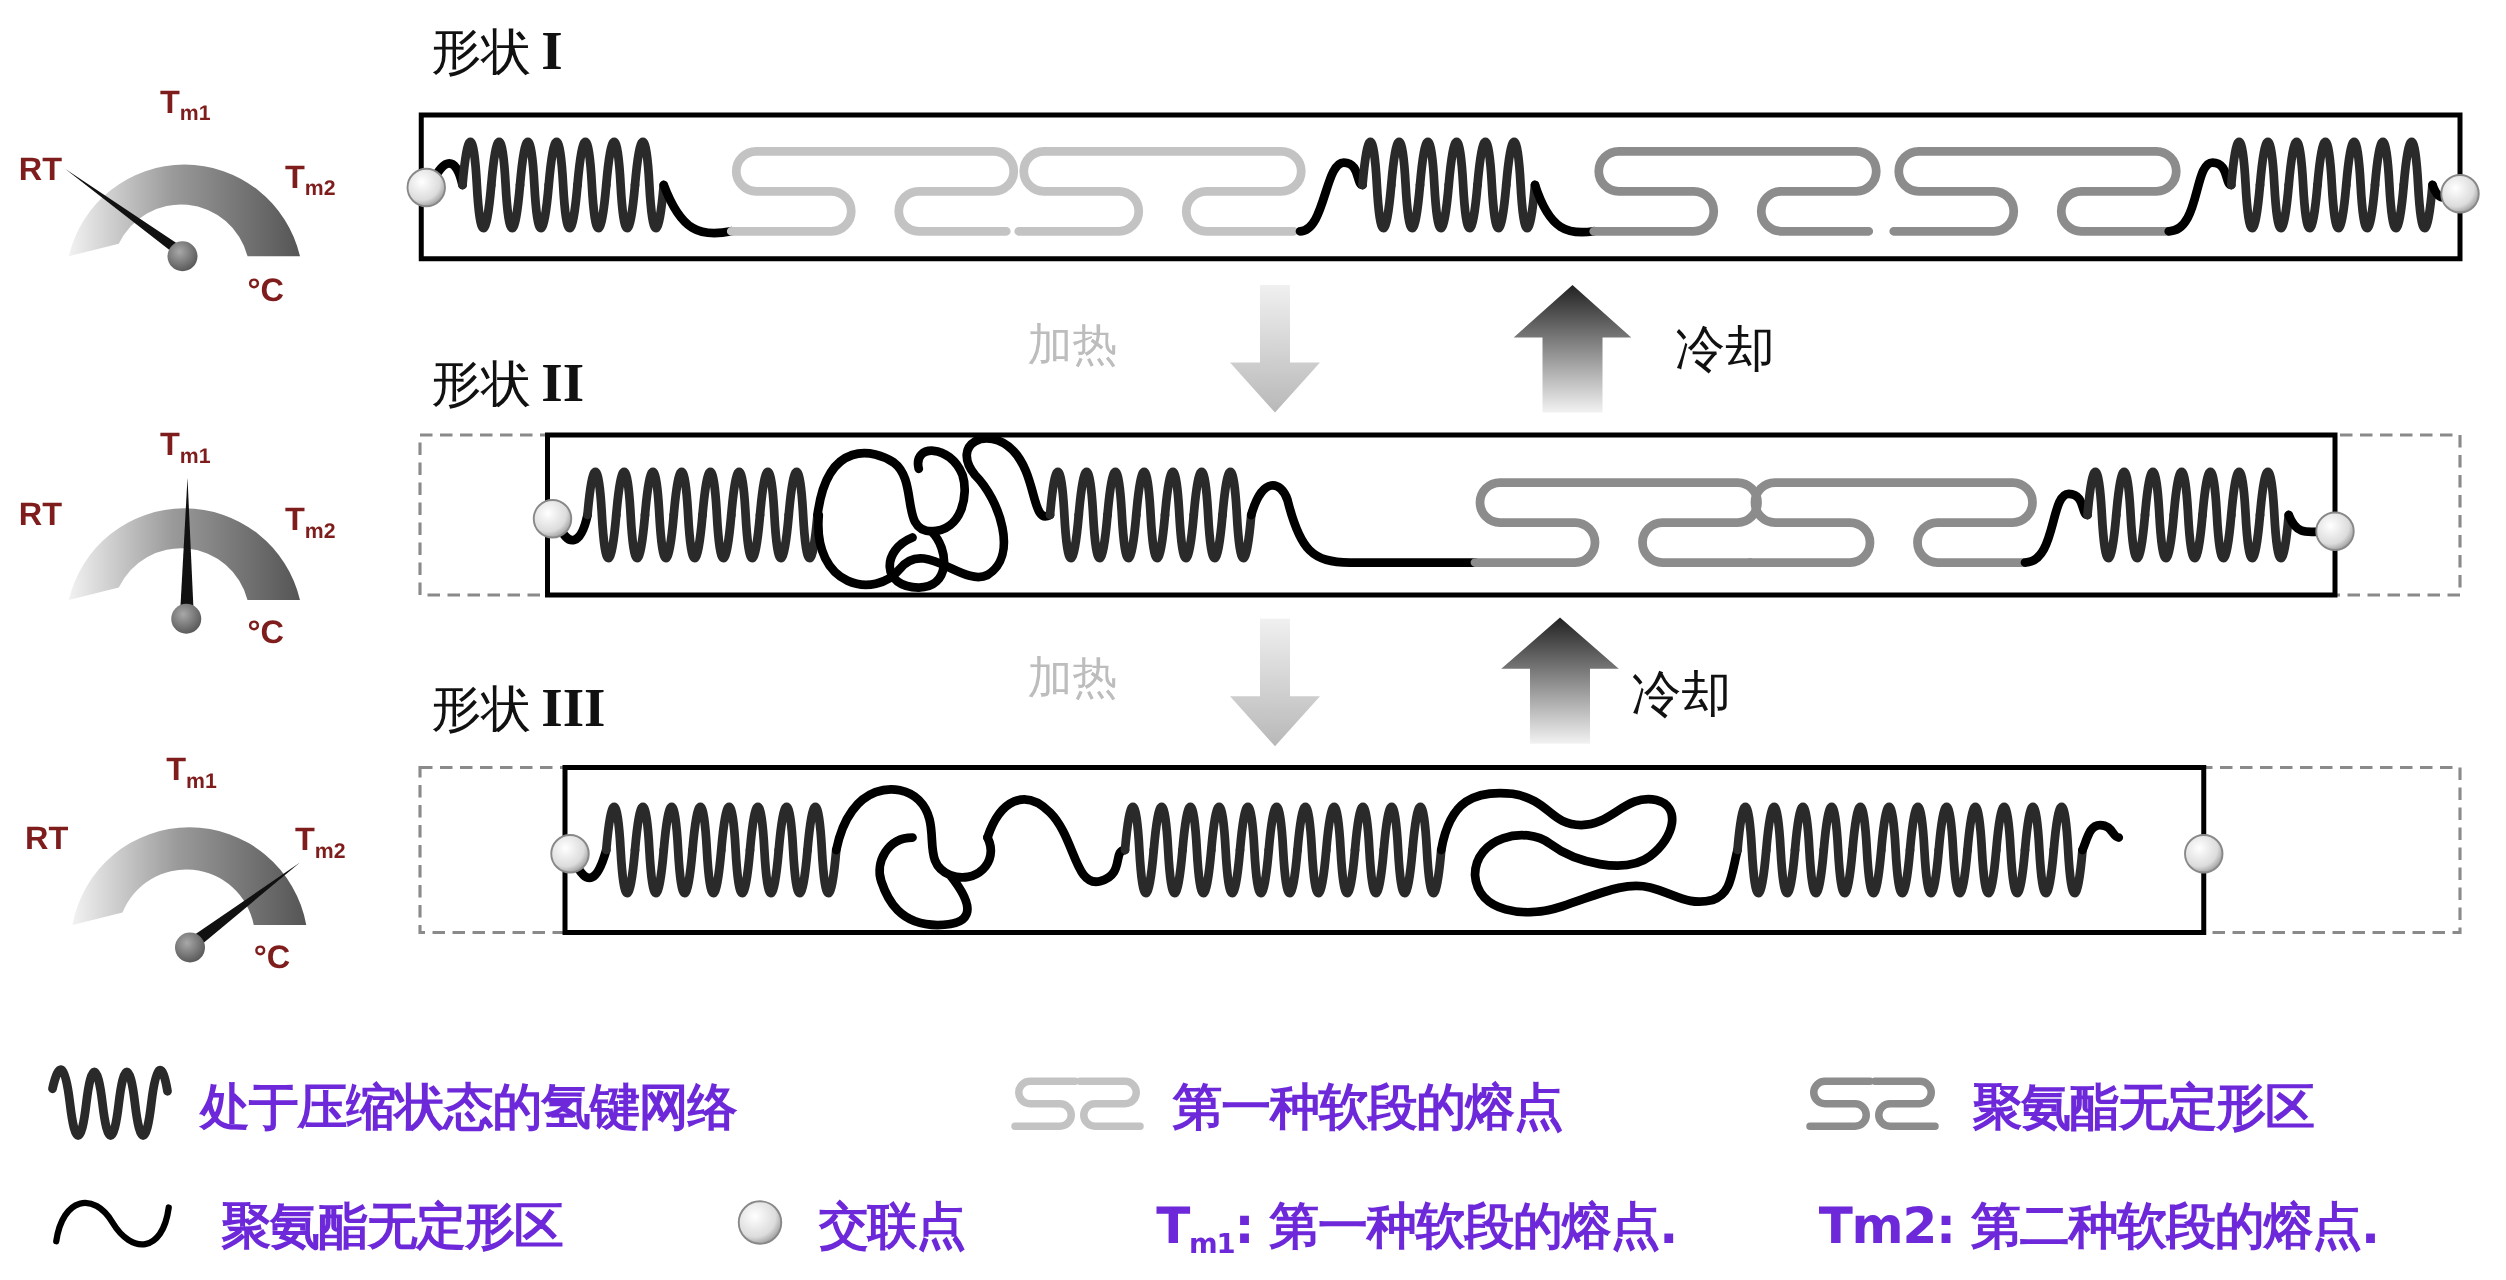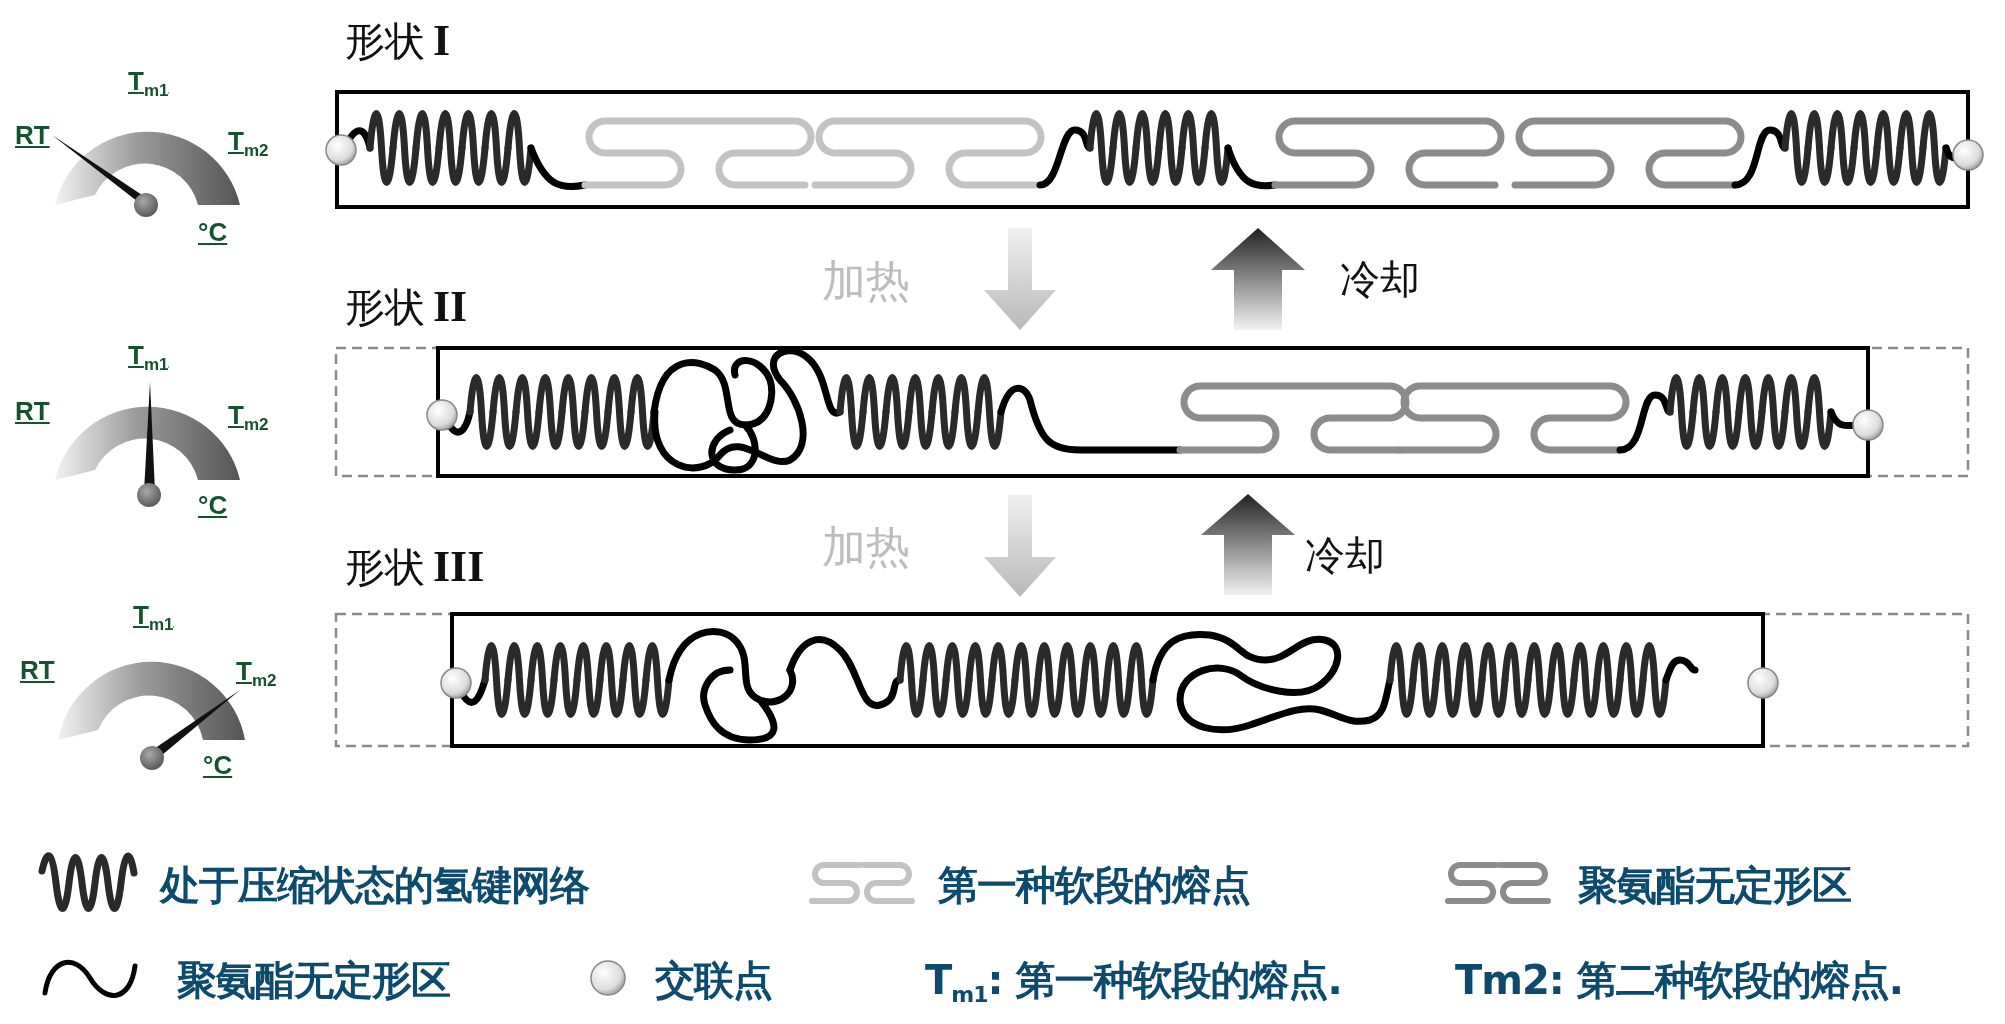--- a/index.html
+++ b/index.html
@@ -2,25 +2,25 @@
 <html><head>
 <meta charset="utf-8">
 <style>
   html, body { margin: 0; padding: 0; background: #ffffff; }
   body { width: 2005px; height: 1024px; position: relative; overflow: hidden;
          font-family: "DejaVu Sans", "Liberation Sans", sans-serif; }
   svg#diagram { position: absolute; left: 0; top: 0; }
   .lbl { position: absolute; white-space: nowrap; }
   .shape-title { font-family: "DejaVu Serif", "Liberation Serif", serif; font-size: 40px; color: #111; }
   .shape-title .roman { font-weight: 900; font-family: "Liberation Serif", "DejaVu Serif", serif; font-size: 44px; margin-left: 8px; }
-  .gauge-lbl { font-family: "Liberation Sans", "DejaVu Sans", sans-serif; font-weight: bold; font-size: 26px; color: #14532d; text-decoration: underline; }
+  .gauge-lbl { font-family: "Liberation Sans", "DejaVu Sans", sans-serif; font-weight: bold; font-size: 26px; color: #7f1d1d; }
   .gauge-lbl sub { font-size: 17px; vertical-align: -6px; }
-  .heat { font-family: "DejaVu Serif", "Liberation Serif", serif; font-size: 44px; color: #bdbdbd; }
+  .heat { font-family: "DejaVu Serif", "Liberation Serif", serif; font-size: 36px; color: #bdbdbd; }
   .cool { font-family: "DejaVu Serif", "Liberation Serif", serif; font-size: 40px; color: #111; text-align: center; }
-  .legend-text { font-family: "DejaVu Sans", "Liberation Sans", sans-serif; font-weight: bold; font-size: 40px; color: #0c4a6e; letter-spacing: -1px; }
+  .legend-text { font-family: "DejaVu Sans", "Liberation Sans", sans-serif; font-weight: bold; font-size: 40px; color: #6d28d9; letter-spacing: -1px; }
   .legend-text sub { font-size: 22px; vertical-align: -8px; }
 </style>
 </head>
 <body>
 
 <svg id="diagram" width="2005" height="1024" viewBox="0 0 2005 1024">
   <defs>
     <linearGradient id="arcGrad" x1="0" y1="0" x2="1" y2="0">
       <stop offset="0" stop-color="#f2f2f2"></stop>
       <stop offset="0.45" stop-color="#9a9a9a"></stop>

